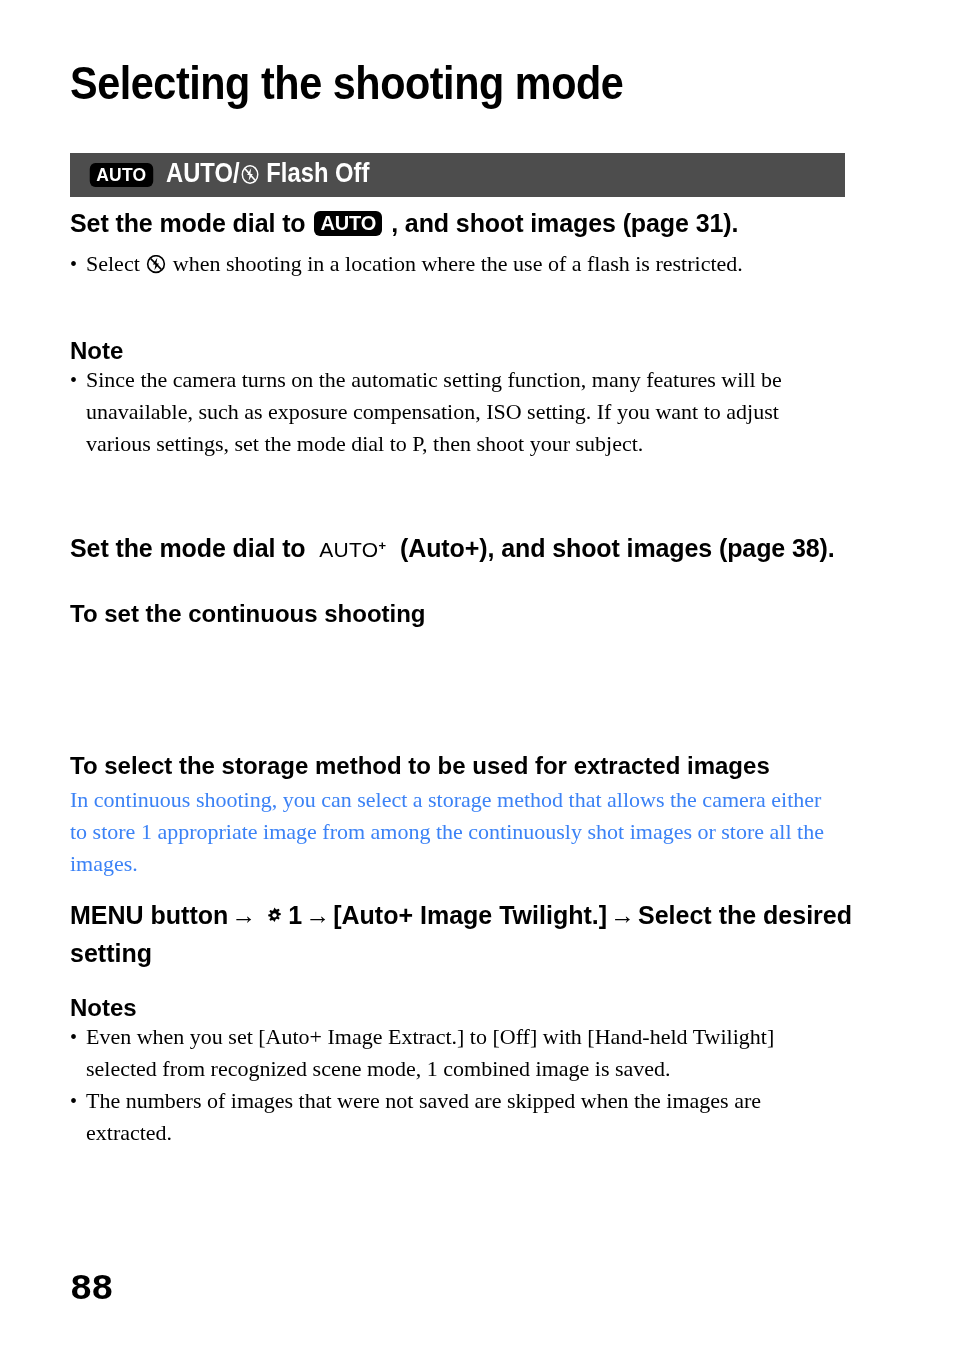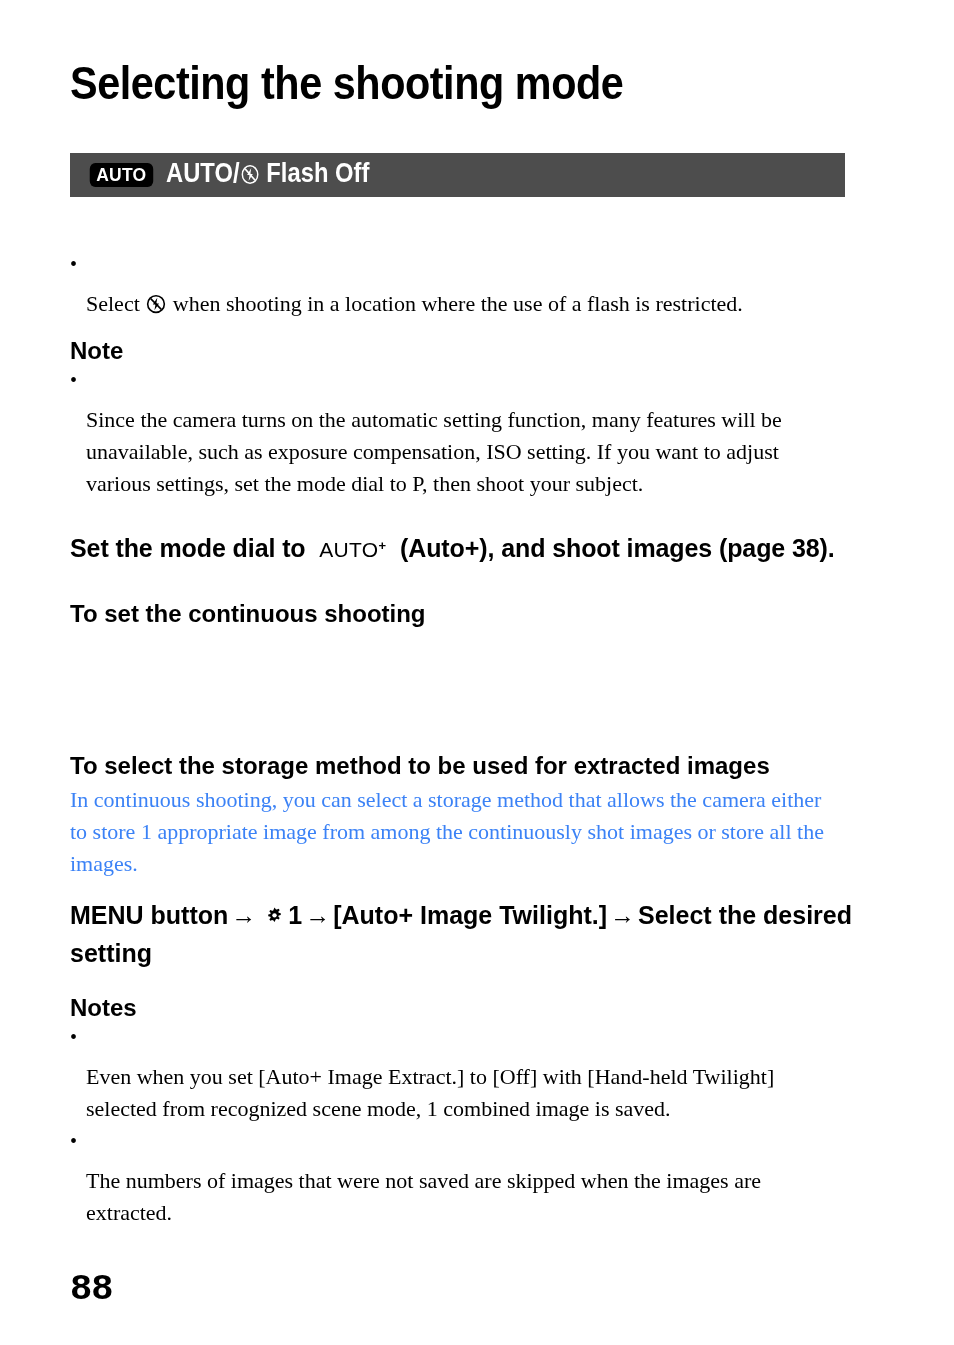--- a/index.html
+++ b/index.html
@@ -149,21 +149,21 @@
     display: flex;
     align-items: flex-start;
   }
   .bullet-dot {
     width: 16px;
     flex: 0 0 16px;
     text-align: left;
     font-size: 20px;
     line-height: 32px;
   }
-  .bullet-body { flex: 1; margin-top: 40px; }
+  .bullet-body { flex: 1; }
 
   
   .subhead {
     position: absolute;
     left: 70px;
     font-family: "Liberation Sans Narrow", "Liberation Sans", "DejaVu Sans", sans-serif;
     font-weight: bold;
     font-size: 24px;
     white-space: nowrap;
   }
@@ -211,20 +211,25 @@
     <span class="auto-pill">AUTO</span>
     <span class="bar-text cond">
       <span>AUTO/</span><span class="flash-icon"><svg width="21" height="21" viewBox="0 0 24 24">
             <circle cx="12" cy="12" r="10" fill="none" stroke="#ffffff" stroke-width="1.9"></circle>
             <path d="M13.6 4.6 L8.2 12.6 L11.4 12.6 L10.1 19.4 L15.6 11.4 L12.4 11.4 Z" fill="#ffffff"></path>
             <line x1="5.6" y1="5.6" x2="18.4" y2="18.4" stroke="#ffffff" stroke-width="1.9"></line>
           </svg></span>&nbsp;<span>Flash Off</span>
     </span>
   </div>
 
+  <div class="instr instr-1">
+    <span>Set the mode dial to</span>
+    <span class="auto-pill-inline">AUTO</span>
+    <span>, and shoot images (page 31).</span>
+  </div>
 
   <div class="bullet-block" style="top: 248px; width: 760px;">
     <div class="bullet-row">
       <div class="bullet-dot">•</div>
       <div class="bullet-body">
         <span>Select</span>
         <span class="flash-icon"><svg width="20" height="20" viewBox="0 0 24 24">
               <circle cx="12" cy="12" r="10" fill="none" stroke="#000000" stroke-width="1.9"></circle>
               <path d="M13.6 4.6 L8.2 12.6 L11.4 12.6 L10.1 19.4 L15.6 11.4 L12.4 11.4 Z" fill="#000000"></path>
               <line x1="5.6" y1="5.6" x2="18.4" y2="18.4" stroke="#000000" stroke-width="1.9"></line>

